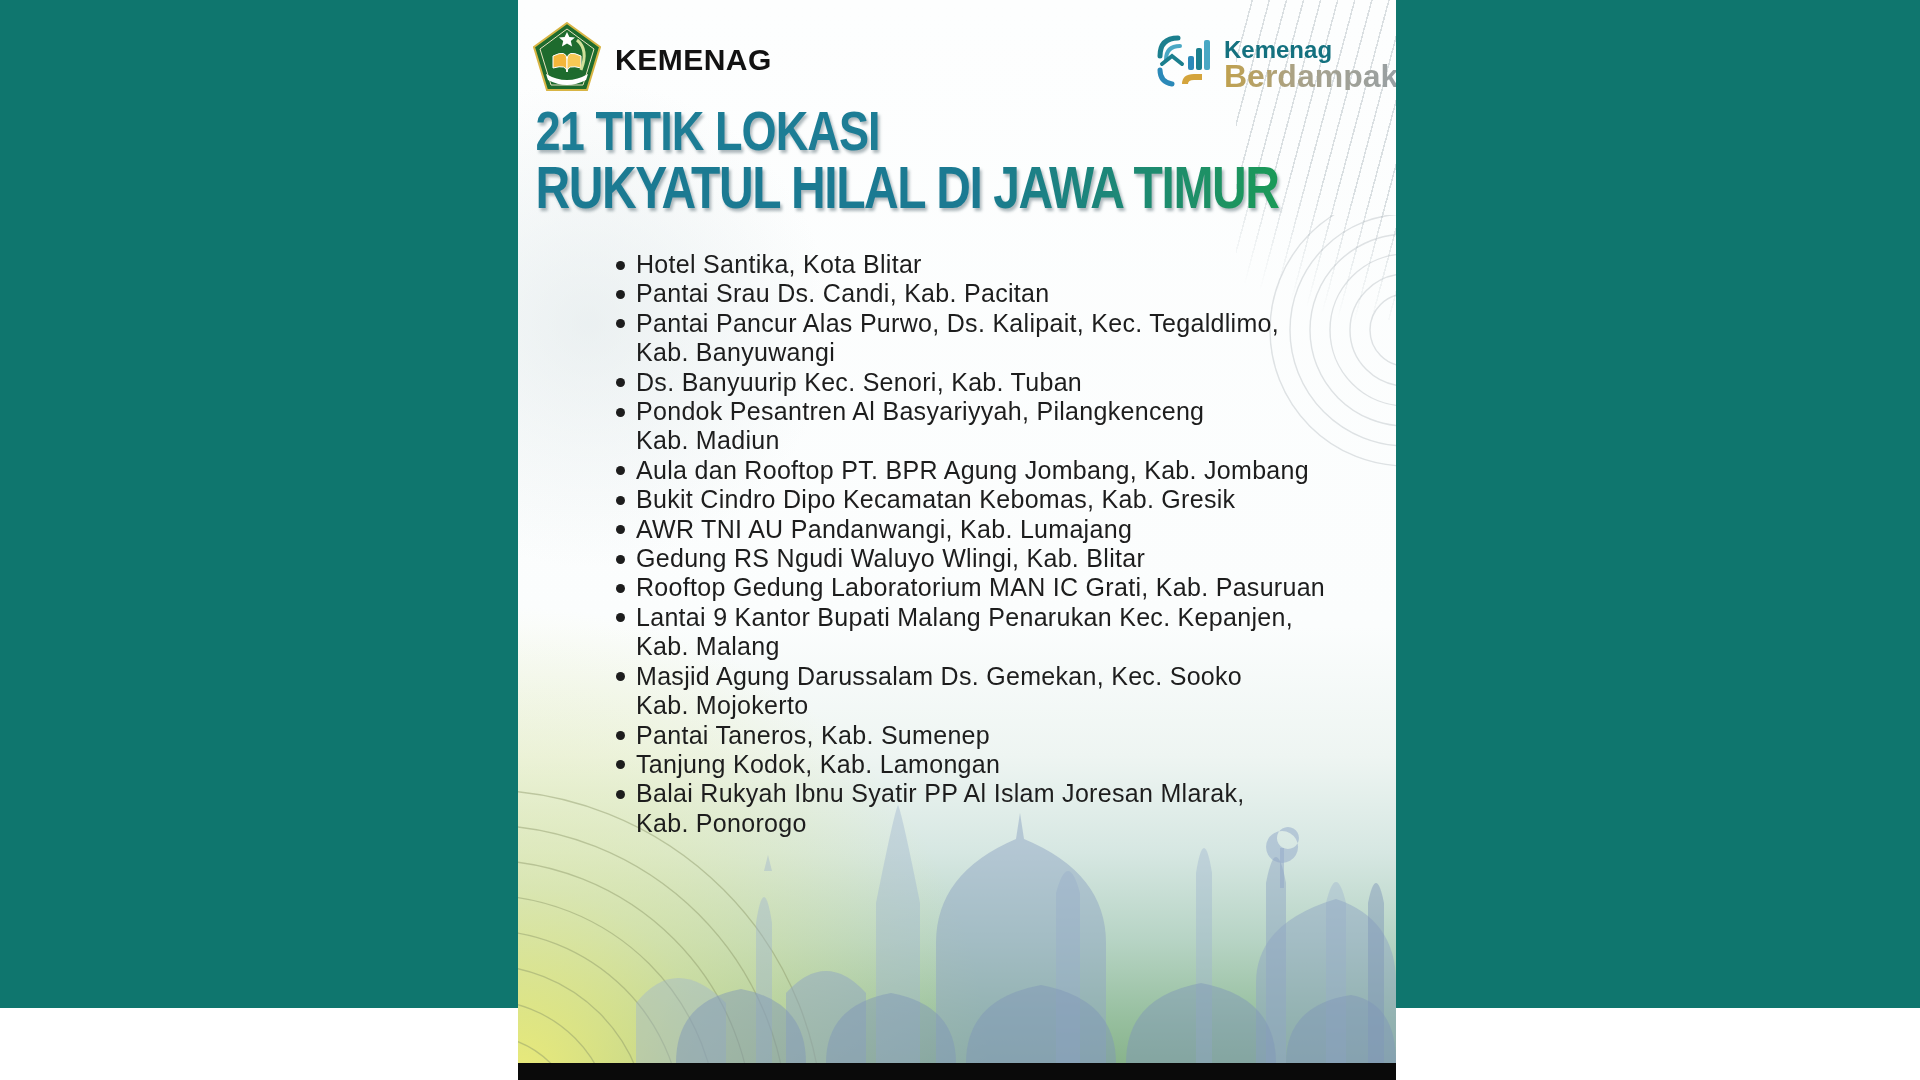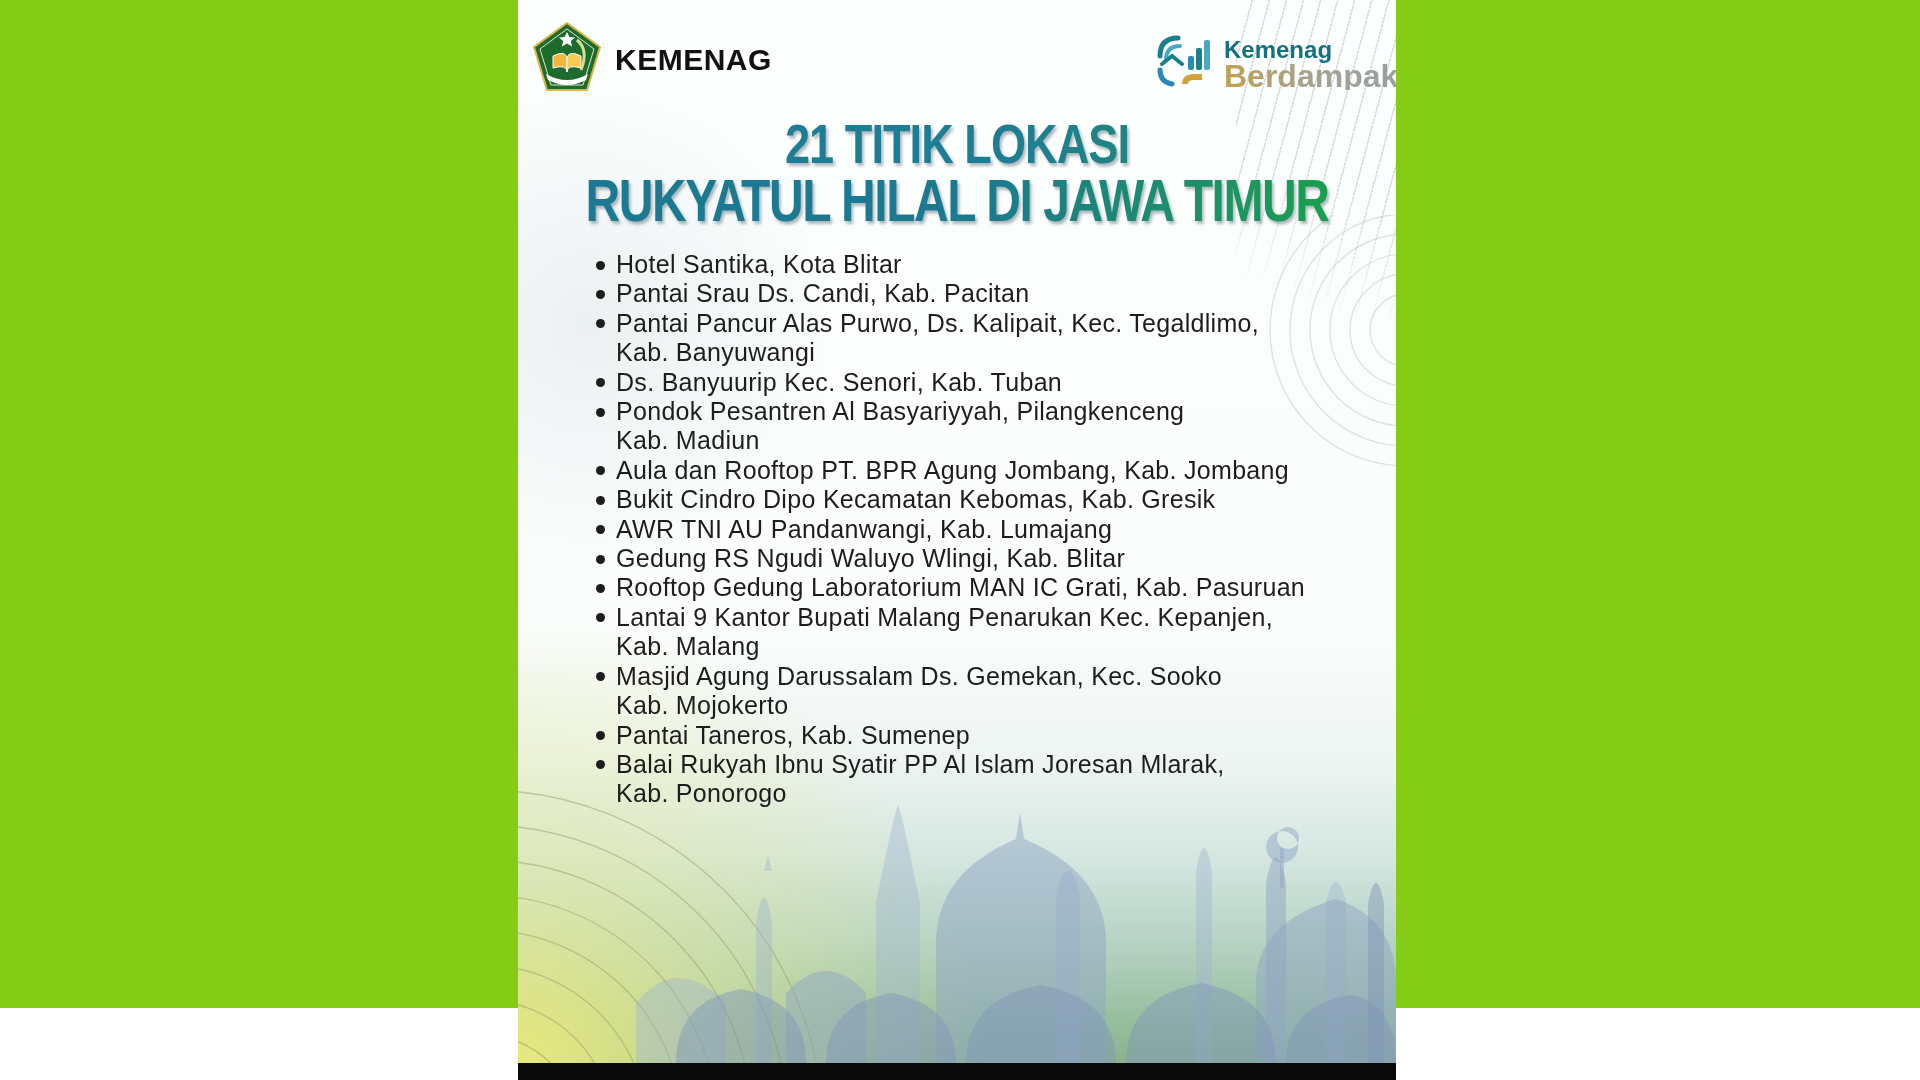--- a/index.html
+++ b/index.html
@@ -1,18 +1,18 @@
 <!DOCTYPE html>
 <html><head>
 <meta charset="utf-8">
 <style>
   * { margin:0; padding:0; box-sizing:border-box; }
   html,body { width:1920px; height:1080px; background:#ffffff; overflow:hidden;
               font-family:"Liberation Sans", sans-serif; }
-  .page { position:relative; width:1920px; height:1008px; background:#84cc16; }
+  .page { position:relative; width:1920px; height:1008px; background:#0f766e; }
 
   
   .poster {
     position:absolute; left:518px; top:0; width:878px; height:1080px;
     background:
       radial-gradient(circle at 0% 100%, rgba(240,238,120,0.95) 0%, rgba(230,235,150,0.55) 14%, rgba(210,228,170,0.0) 34%),
       radial-gradient(circle at 8% 30%, rgba(214,224,226,0.45) 0%, rgba(214,224,226,0.0) 22%),
       linear-gradient(180deg, #fdfefe 0%, #fbfdfd 58%, #eef5f2 70%, #d6e7e2 79%, #b7d4c5 87%, #98c0a0 94%, #83af85 100%);
     overflow:hidden;
   }
@@ -37,32 +37,32 @@
   .berdampak-text { display:flex; flex-direction:column; line-height:27px; }
   .berdampak-l1 { font-size:24px; font-weight:800; color:#14717f; }
   .berdampak-l2 { font-size:32px; font-weight:700;
     background:linear-gradient(90deg,#c0a14e 0%,#a8a28b 45%,#98a0a4 100%);
     -webkit-background-clip:text; background-clip:text; color:transparent; }
   .pusaka { display:flex; flex-direction:column; align-items:center; width:62px; margin-top:2px; }
   .pusaka-label { font-size:15px; font-weight:800; letter-spacing:1px; color:#161616; margin-top:2px; }
   .pusaka-sub { width:46px; height:3px; margin-top:2px; background:rgba(120,125,128,0.55); border-radius:2px; }
 
   
-  .title { position:absolute; left:0; top:112px; width:100%; text-align:center;
+  .title { position:absolute; left:0; top:99px; width:100%; text-align:left;
            filter:drop-shadow(2px 3px 1.5px rgba(25,55,65,0.35)); }
   .title-line { display:block; font-weight:900; transform:scale(0.96,1.18); transform-origin:center top; }
   .title-line1 { font-size:47px; line-height:54px; letter-spacing:-1px;
     background:linear-gradient(90deg,#1d7d95 0%,#1d7d95 55%,#23935f 100%);
     -webkit-background-clip:text; background-clip:text; color:transparent; }
   .title-line2 { font-size:50px; line-height:56px; letter-spacing:-1.5px; margin-top:2px;
     background:linear-gradient(90deg,#1b7a92 0%,#1b7a92 52%,#1e8f68 78%,#18a24b 96%);
     -webkit-background-clip:text; background-clip:text; color:transparent; }
 
   
-  .locations { position:absolute; left:76px; top:250px; width:800px; list-style:none; z-index:3; }
+  .locations { position:absolute; left:96px; top:250px; width:800px; list-style:none; z-index:3; }
   .locations li {
     position:relative; padding-left:22px; font-size:25px; line-height:29.4px;
     letter-spacing:0.3px; color:#1d1d1d; white-space:pre-line;
   }
   .locations li::before {
     content:""; position:absolute; left:2px; top:10.5px;
     width:9px; height:9px; border-radius:50%; background:#1d1d1d;
   }
 
   
@@ -210,19 +210,20 @@
       <li>Aula dan Rooftop PT. BPR Agung Jombang, Kab. Jombang</li>
       <li>Bukit Cindro Dipo Kecamatan Kebomas, Kab. Gresik</li>
       <li>AWR TNI AU Pandanwangi, Kab. Lumajang</li>
       <li>Gedung RS Ngudi Waluyo Wlingi, Kab. Blitar</li>
       <li>Rooftop Gedung Laboratorium MAN IC Grati, Kab. Pasuruan</li>
       <li>Lantai 9 Kantor Bupati Malang Penarukan Kec. Kepanjen,
 Kab. Malang</li>
       <li>Masjid Agung Darussalam Ds. Gemekan, Kec. Sooko
 Kab. Mojokerto</li>
       <li>Pantai Taneros, Kab. Sumenep</li>
+      <li>Tanjung Kodok, Kab. Lamongan</li>
       <li>Balai Rukyah Ibnu Syatir PP Al Islam Joresan Mlarak,
 Kab. Ponorogo</li>
     </ul>
 
     <div class="bottom-bar"></div>
   </div>
 </div>
 
 </body></html>

